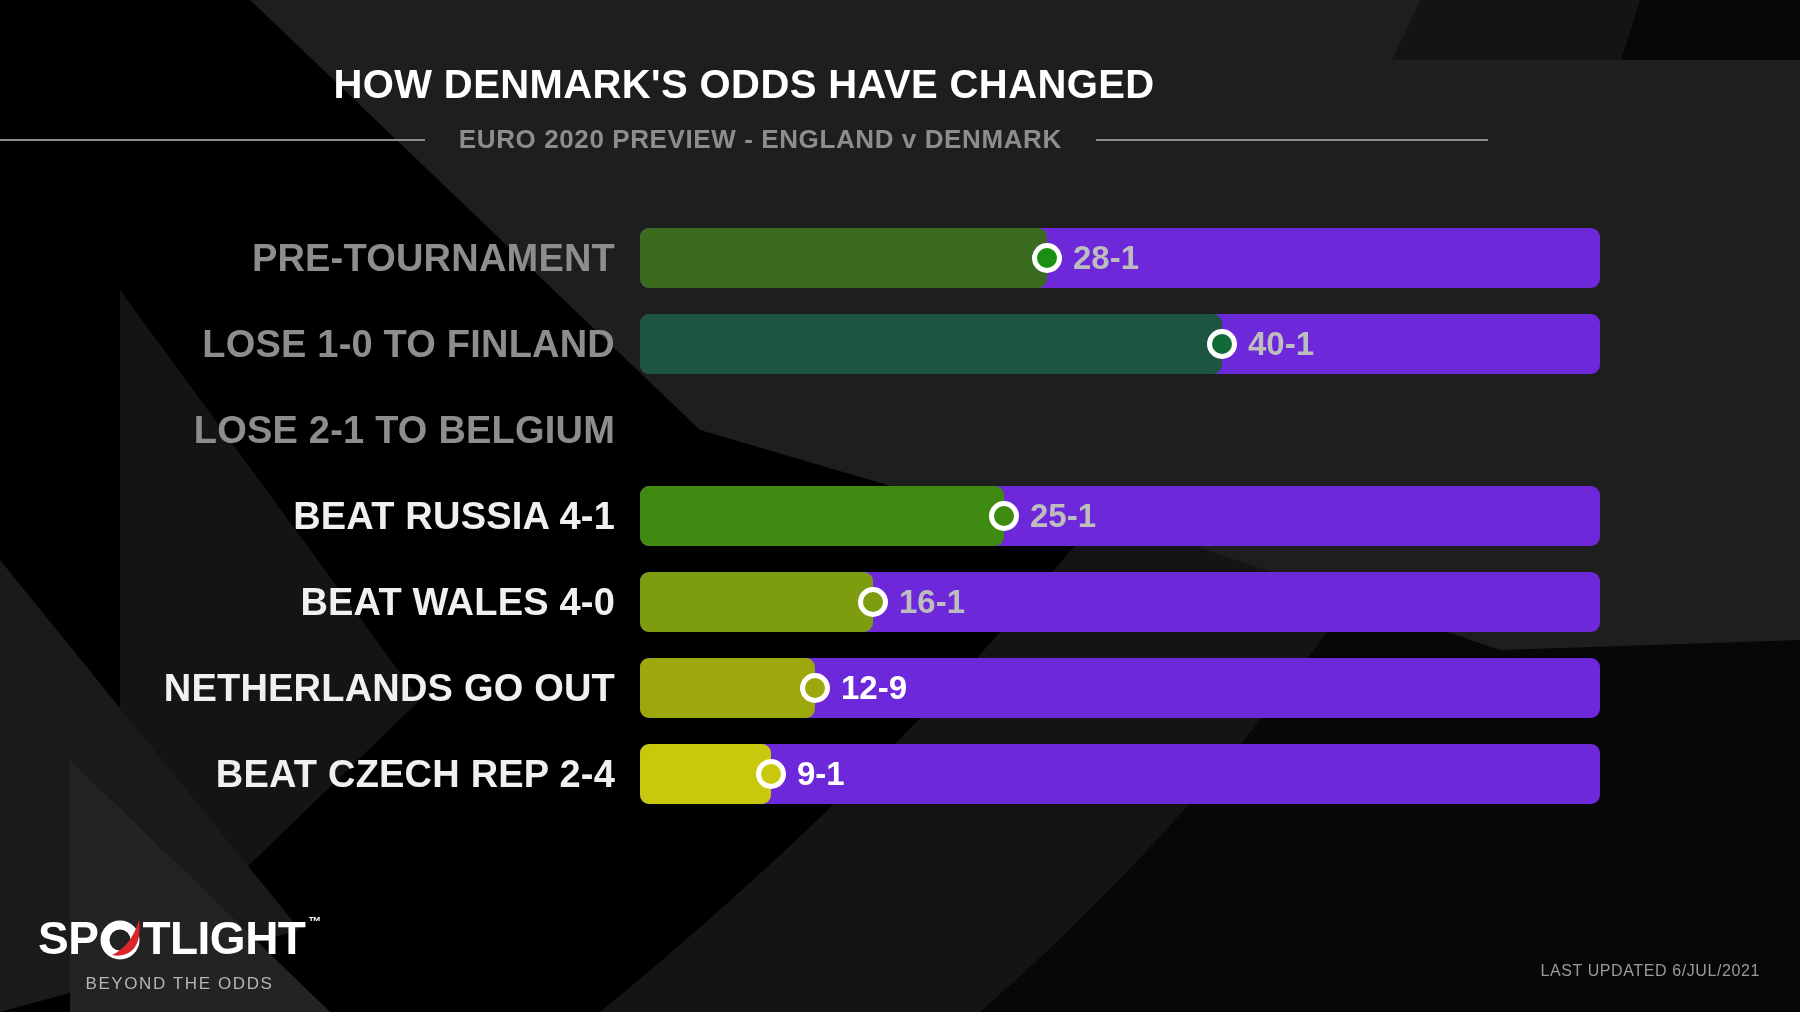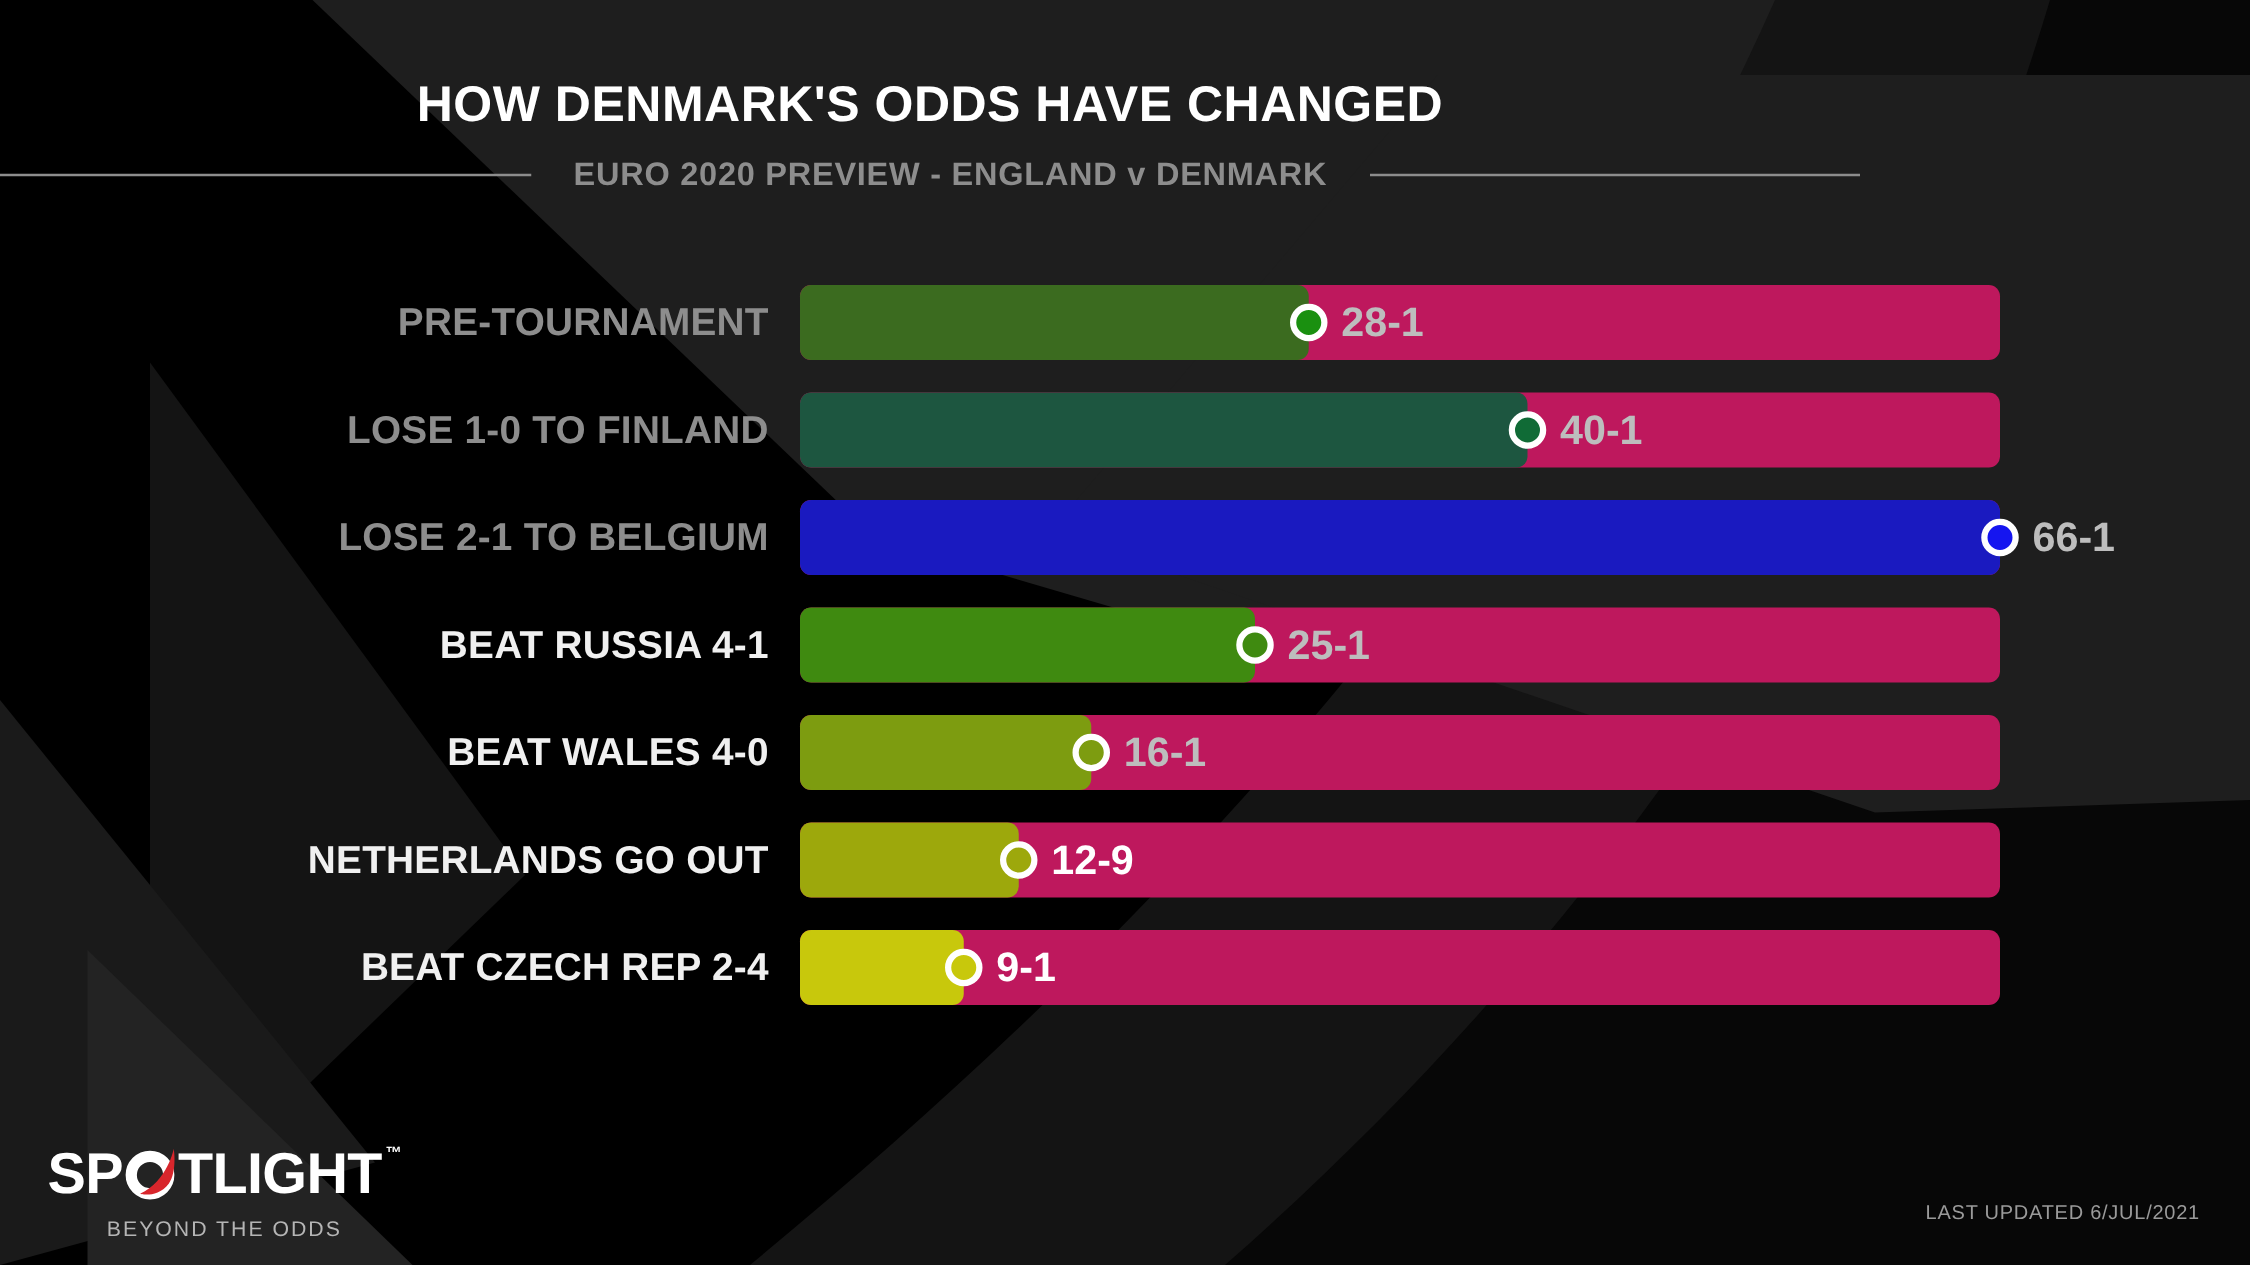--- a/index.html
+++ b/index.html
@@ -28,28 +28,28 @@
     letter-spacing:0.6px; white-space:nowrap;
   }
 
   
   .chart { position:absolute; top:228px; left:0; width:1800px; z-index:5; }
   .row { position:relative; height:86px; }
   .row-inner { position:absolute; left:0; top:0; width:1800px; height:60px; }
 
   .row-label {
     position:absolute; right:1185px; top:50%; transform:translateY(-50%);
-    font-size:31px; font-weight:bold; letter-spacing:0.2px;
+    font-size:38px; font-weight:bold; letter-spacing:0.2px;
     white-space:nowrap; text-align:right; color:#f0f0f0;
   }
   .row-label.dim { color:#8d8d8d; }
 
   .track {
     position:absolute; left:640px; top:0; width:960px; height:60px;
-    background:#be185d; border-radius:9px;
+    background:#6d28d9; border-radius:9px;
   }
   .fill {
     position:absolute; left:0; top:0; height:60px;
     border-radius:9px;
   }
   .marker {
     position:absolute; top:50%; transform:translate(-50%,-50%);
     width:30px; height:30px; border-radius:50%;
     border:5px solid #ffffff; box-sizing:border-box;
   }
@@ -117,25 +117,20 @@
         <div class="track">
           <div class="fill" style="width:582px;background:#1d5640"></div>
           <div class="marker" style="left:582px;background:#106b36"></div>
           <div class="odds" style="left:608px">40-1</div>
         </div>
       </div>
     </div>
     <div class="row">
       <div class="row-inner">
         <div class="row-label dim">LOSE 2-1 TO BELGIUM</div>
-        <div class="track">
-          <div class="fill" style="width:960px;background:#1a1ac0"></div>
-          <div class="marker" style="left:960px;background:#1515f0"></div>
-          <div class="odds" style="left:986px">66-1</div>
-        </div>
       </div>
     </div>
     <div class="row">
       <div class="row-inner">
         <div class="row-label">BEAT RUSSIA 4-1</div>
         <div class="track">
           <div class="fill" style="width:364px;background:#3f8a10"></div>
           <div class="marker" style="left:364px;background:#3f8a10"></div>
           <div class="odds" style="left:390px">25-1</div>
         </div>

